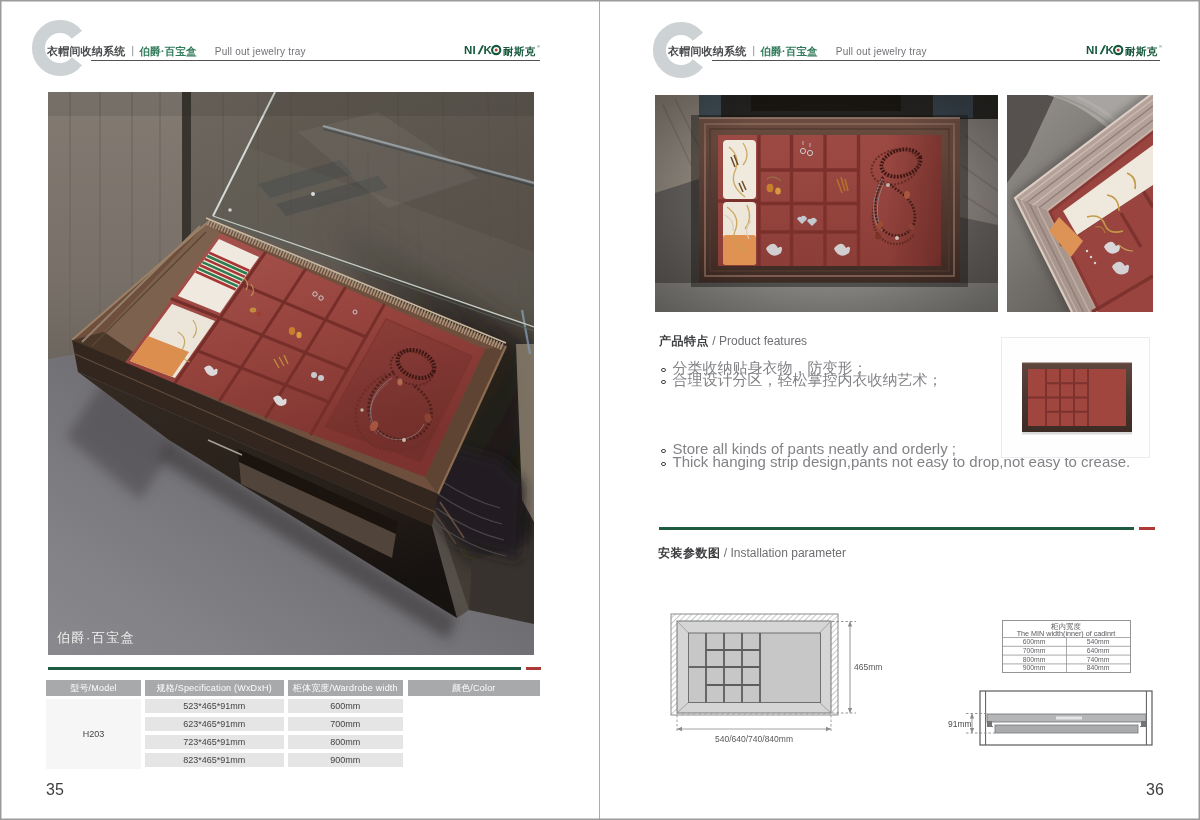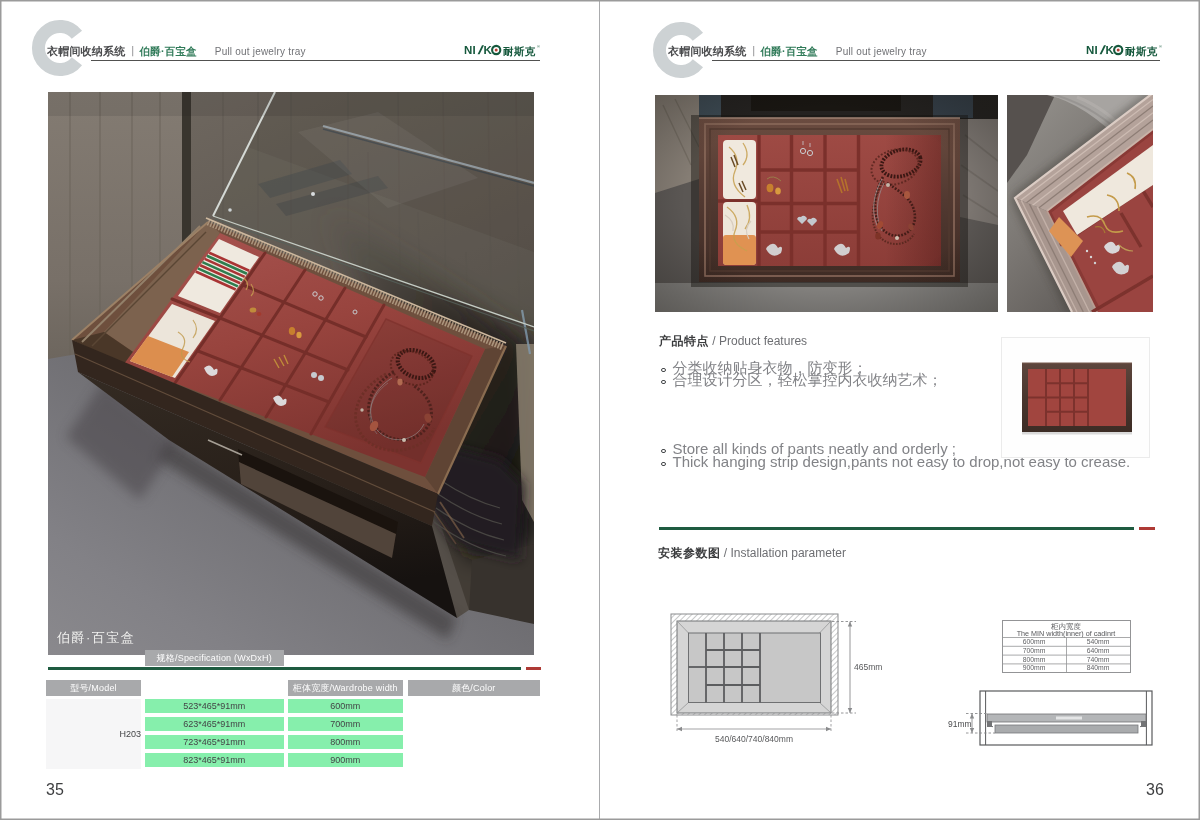--- a/index.html
+++ b/index.html
@@ -4,22 +4,22 @@
 <style>
   html,body{margin:0;padding:0}
   .page{position:relative;width:1200px;height:820px;background:#ffffff;font-family:"Liberation Sans",sans-serif;overflow:hidden}
   .abs{position:absolute}
   .hdr{font-size:11px;font-weight:bold;color:#4b4c4e;letter-spacing:0.2px;white-space:nowrap}
   .hdr .sep{color:#8a8b8d;font-weight:normal;padding:0 1px 0 2px}
   .hdr .grn{color:#2f7a58;font-size:10.5px}
   .hdr .eng{color:#717276;font-weight:normal;font-size:10px;letter-spacing:0.2px;margin-left:18px}
   .thinline{height:1px;background:#515150}
   .tbl-h{background:#a8a9ab;color:#fdfdfd;font-size:9px;text-align:center;line-height:16px;position:absolute;height:16px;letter-spacing:0.2px}
-  .cell{position:absolute;background:#86efac;font-size:9px;color:#434446;text-align:center}
-  .cellbig{position:absolute;background:#f6f6f7;font-size:9px;color:#434446;text-align:right}
+  .cell{position:absolute;background:#e5e5e5;font-size:9px;color:#434446;text-align:center}
+  .cellbig{position:absolute;background:#f6f6f7;font-size:9px;color:#434446;text-align:center}
   .pgnum{position:absolute;font-size:16px;color:#3e3f41}
   .ftitle{position:absolute;font-size:12px;color:#6d6e72;white-space:nowrap}
   .ftitle b{color:#3b3c3e;letter-spacing:0.5px}
   .bullet{position:absolute;font-size:15px;color:#828387;white-space:nowrap}
   .bullet .dot{display:inline-block;width:2.5px;height:2.5px;border-radius:50%;border:1.6px solid #44474a;background:#fff;margin-right:7px;vertical-align:1px}
 </style>
 </head>
 <body>
 <div class="page">
 
@@ -269,21 +269,21 @@
 </svg>
 
 <div class="abs" style="left:57px;top:629px;color:#f2f2f0;font-size:13px;letter-spacing:1.5px">伯爵·百宝盒</div>
 
 <div class="abs" style="left:48px;top:667px;width:473px;height:2.5px;background:#1e5b40"></div>
 
 <div class="abs" style="left:526px;top:667px;width:15px;height:2.5px;background:#ae3a35"></div>
 
 <div class="tbl-h" style="left:46px;top:680px;width:95px">型号/Model</div>
 
-<div class="tbl-h" style="left:145px;top:650px;width:138.5px">规格/Specification (WxDxH)</div>
+<div class="tbl-h" style="left:145px;top:680px;width:138.5px">规格/Specification (WxDxH)</div>
 
 <div class="tbl-h" style="left:287.5px;top:680px;width:115.5px">柜体宽度/Wardrobe width</div>
 
 <div class="tbl-h" style="left:407.5px;top:680px;width:132.5px">颜色/Color</div>
 
 <div class="cellbig" style="left:46px;top:699px;width:95px;height:70px;line-height:70px">H203</div>
 
 <div class="cell" style="left:145px;top:699px;width:138.5px;height:14px;line-height:14px">523*465*91mm</div>
 <div class="cell" style="left:145px;top:717px;width:138.5px;height:14px;line-height:14px">623*465*91mm</div>
 <div class="cell" style="left:145px;top:735px;width:138.5px;height:14px;line-height:14px">723*465*91mm</div>

